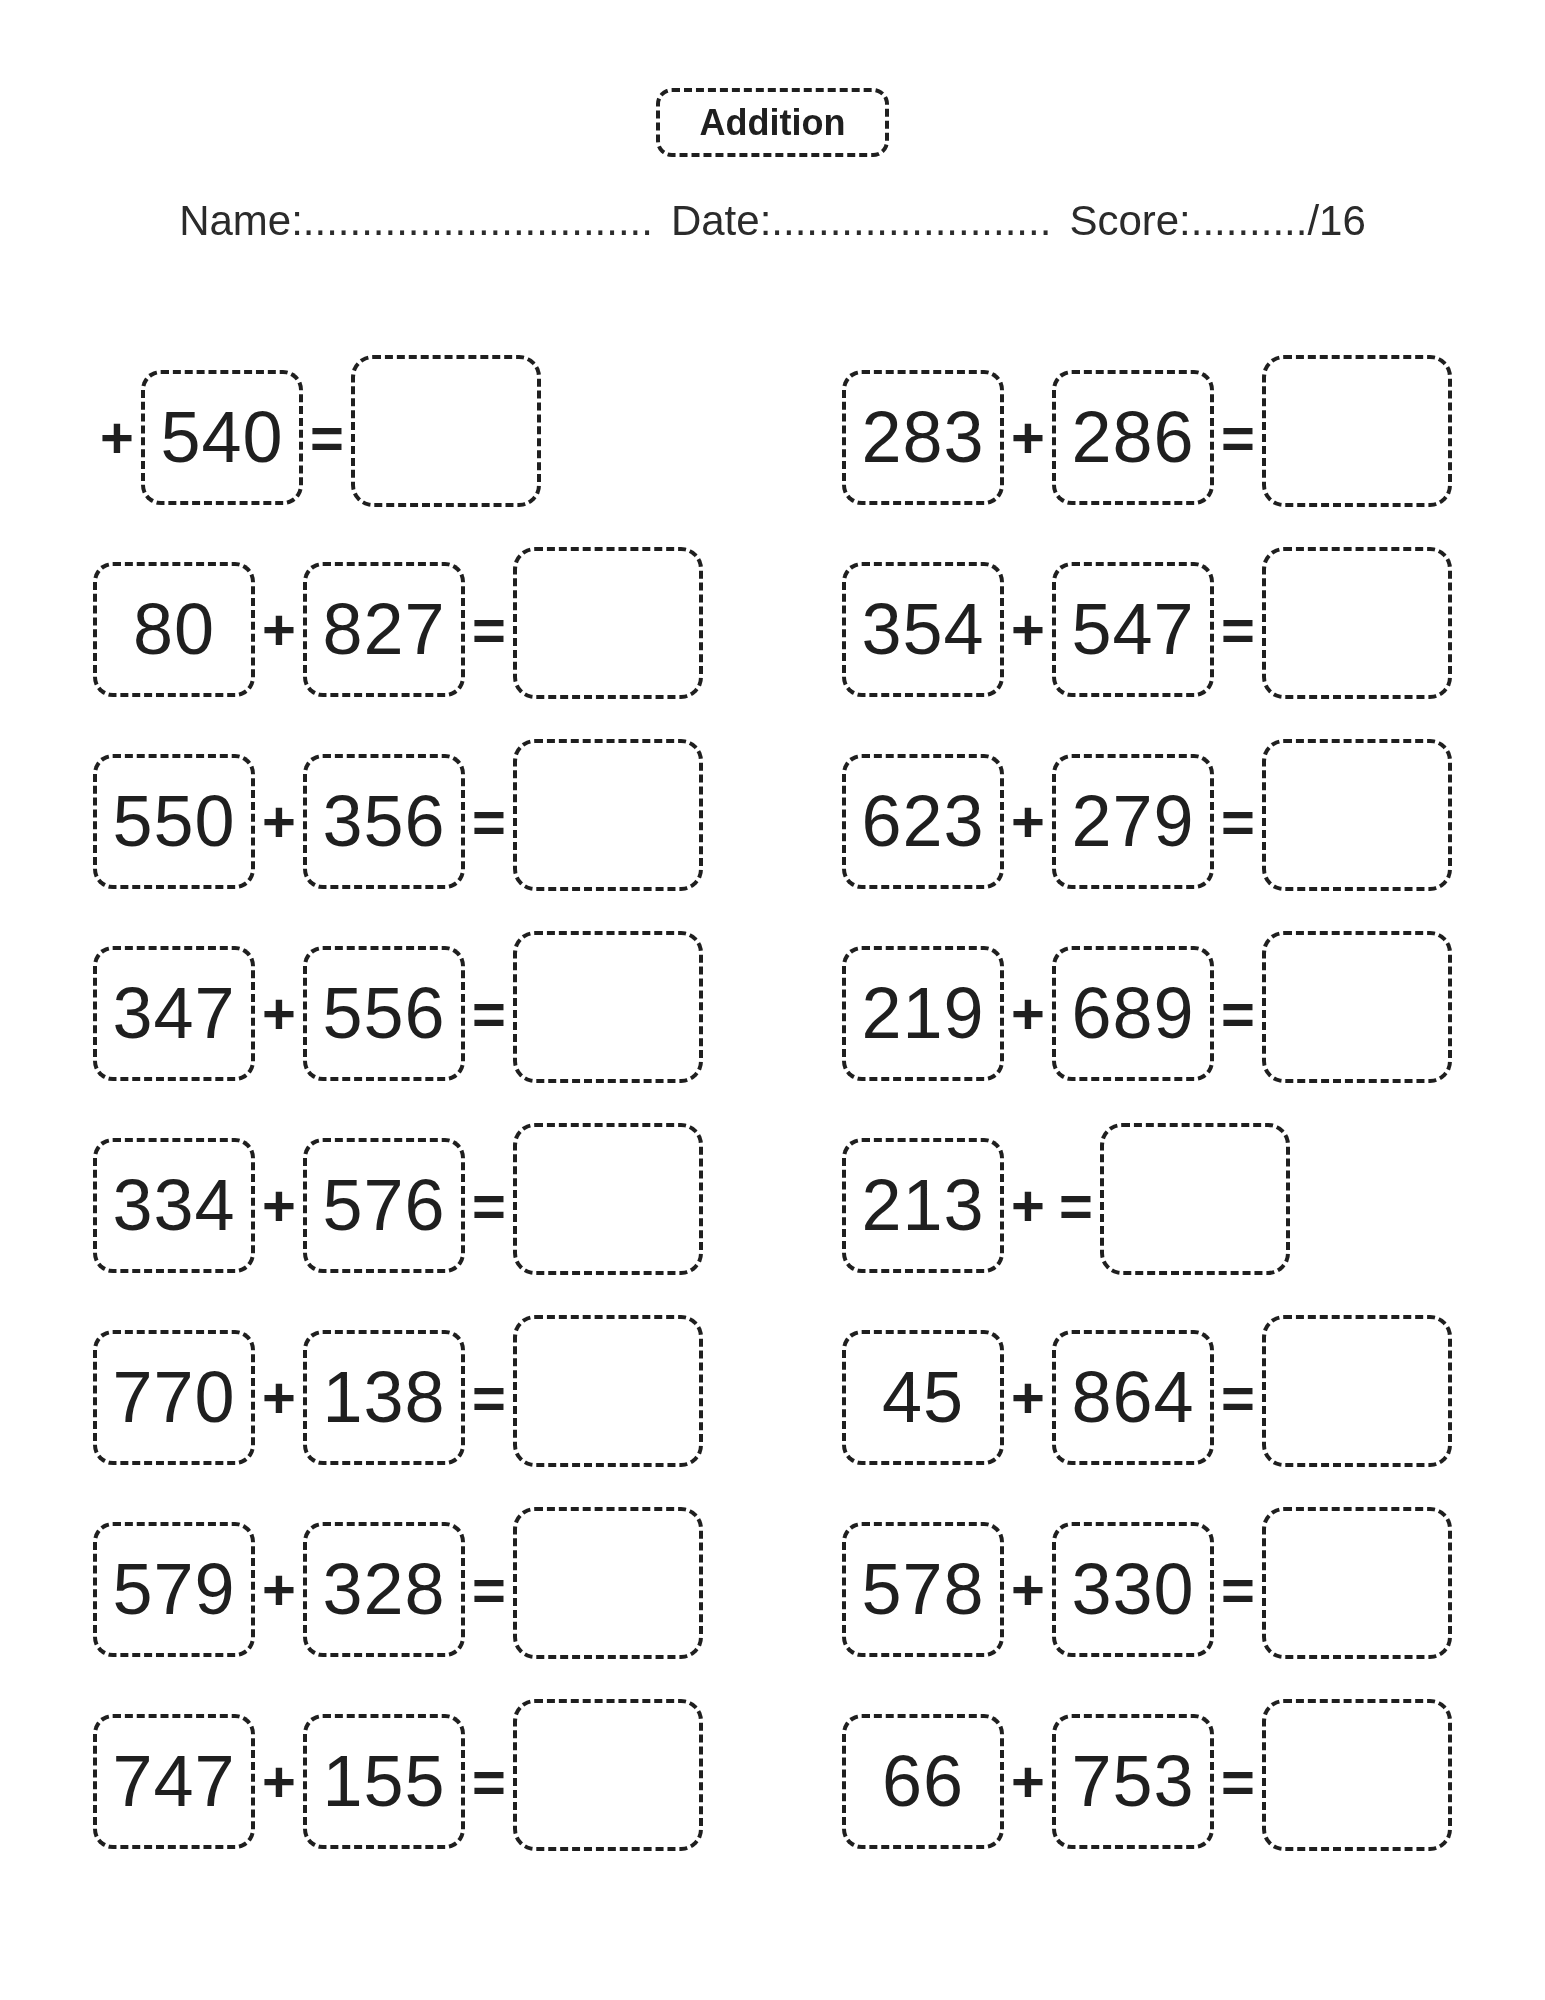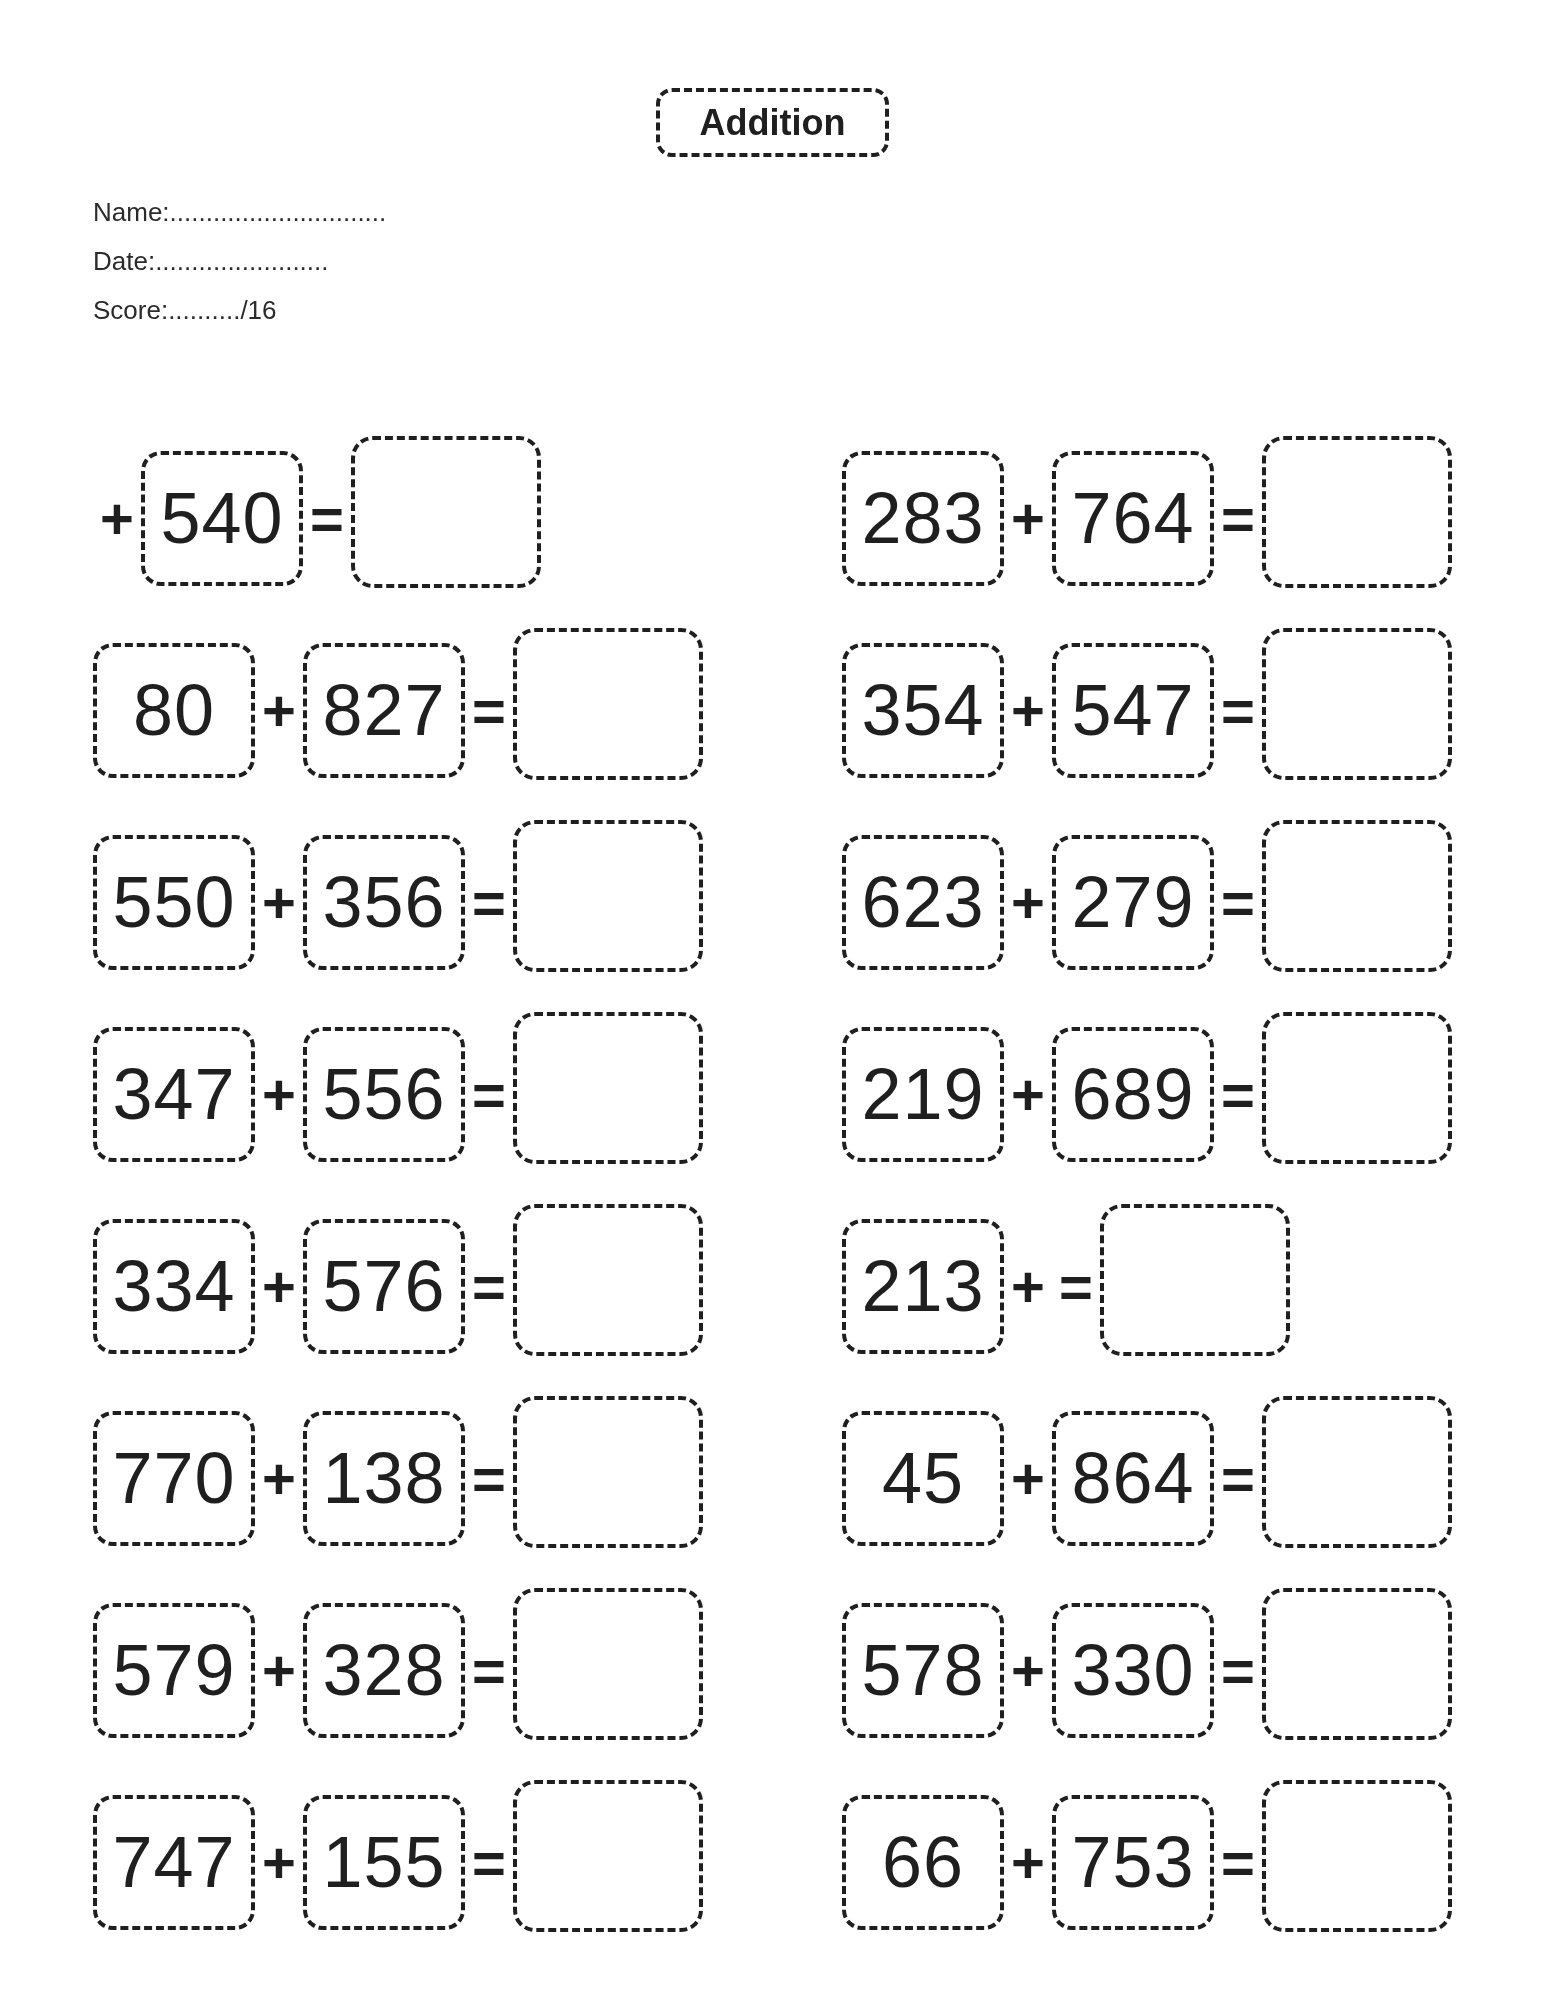--- a/index.html
+++ b/index.html
@@ -28,24 +28,23 @@
     font-size: 36px;
     line-height: 1.15;
     font-weight: 700;
     color: #1f1f1f;
   }
   .meta {
     margin-top: 40px;
     display: flex;
     justify-content: center;
     gap: 18px;
-    font-size: 26px;
+    font-size: 42px;
     color: #2b2b2b;
     white-space: nowrap;
-    flex-direction: column;
   }
   .problems {
     margin-top: 116px;
     display: grid;
     grid-template-columns: auto auto;
     justify-content: space-between;
     row-gap: 40px;
   }
   .problem {
     display: flex;
@@ -111,21 +110,21 @@
       <span class="op">=</span>
       <div class="answer-box"></div>
     </div>
 
     <div class="problem">
       <div class="num-box">
           <span class="num">283</span>
         </div>
       <span class="op">+</span>
       <div class="num-box">
-          <span class="num">764</span>
+          <span class="num">286</span>
         </div>
       <span class="op">=</span>
       <div class="answer-box"></div>
     </div>
 
     <div class="problem">
       <div class="num-box">
           <span class="num">80</span>
         </div>
       <span class="op">+</span>

